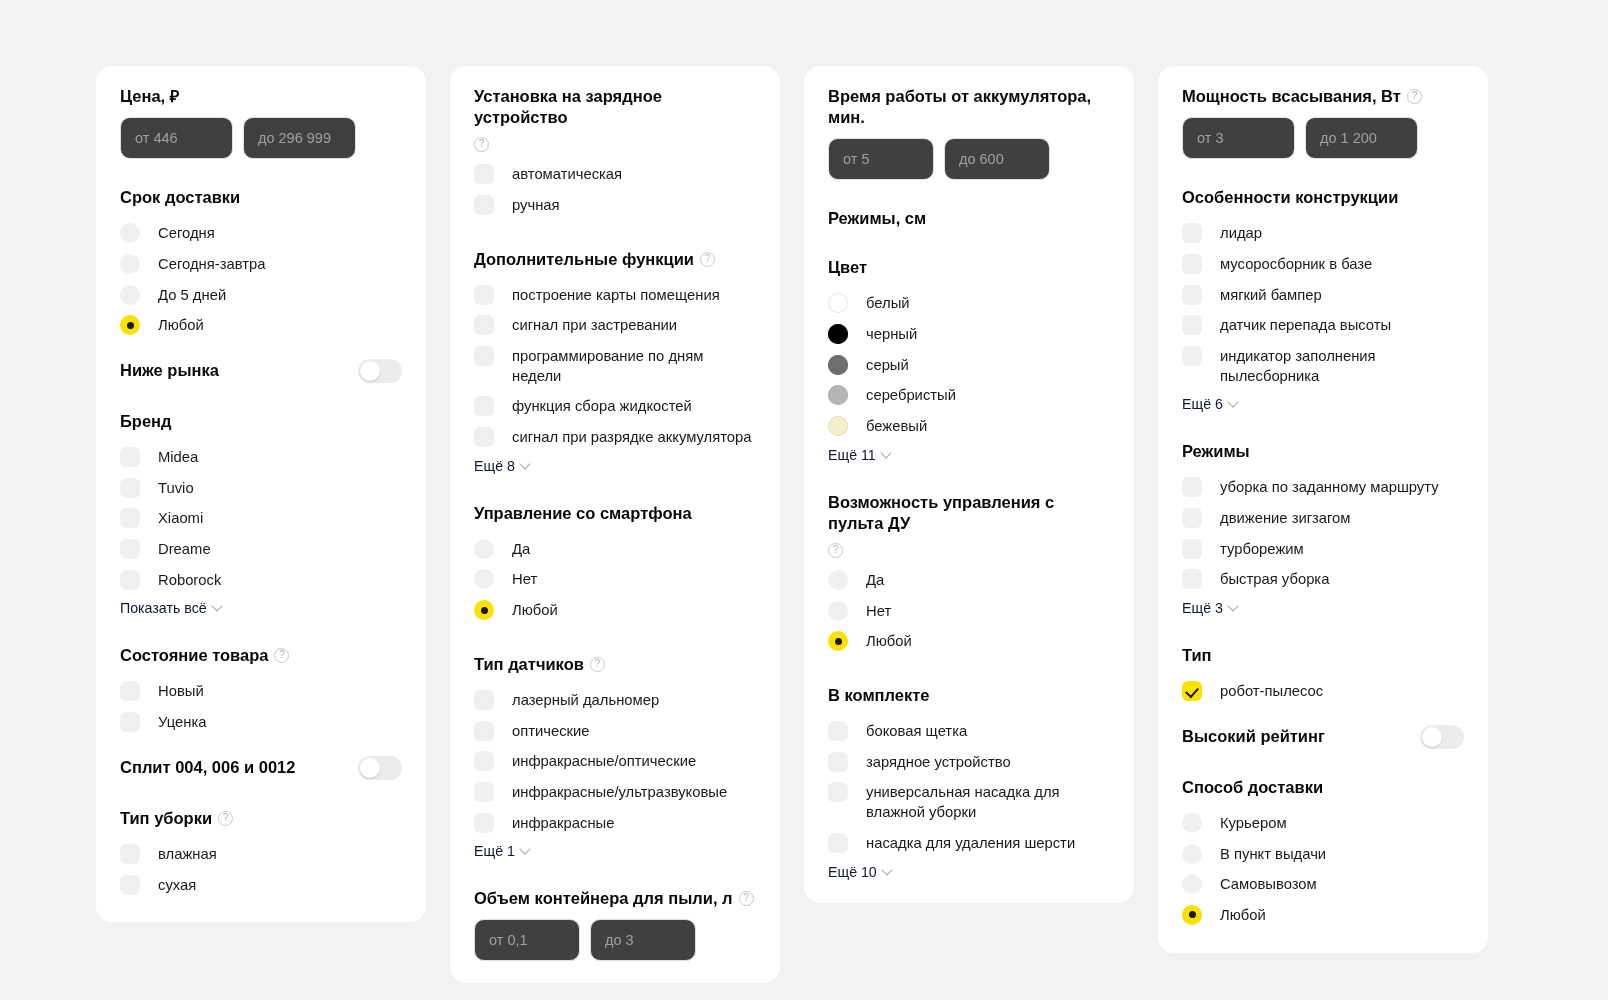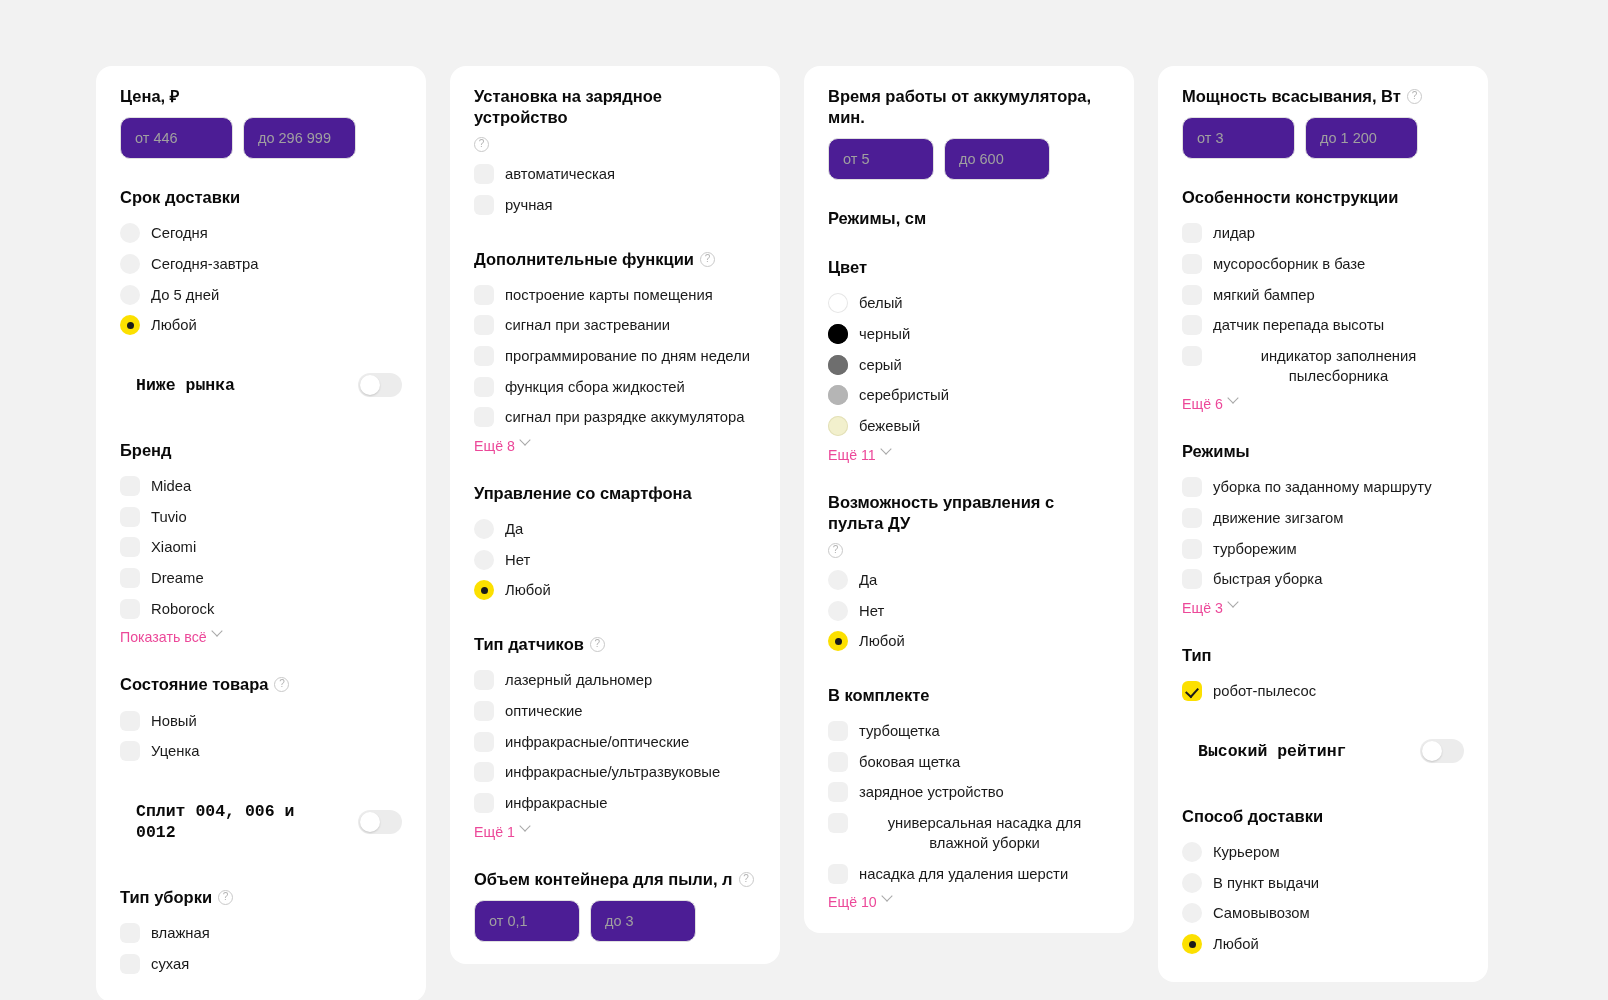--- a/index.html
+++ b/index.html
@@ -56,39 +56,38 @@
     top: 3px;
     font-family: "Liberation Sans", sans-serif;
   }
 
   
   .range { display: flex; gap: 10px; margin-top: 2px; }
   .range .fld {
     width: 106px; height: 42px;
     border: 1px solid #e0e0e0;
     border-radius: 10px;
-    background: #4c1d95;
+    background: #404040;
     display: flex; align-items: center;
     padding: 0 14px;
     font-size: 14.5px;
     color: #a0a0a0;
     cursor: text;
     overflow: hidden;
     white-space: nowrap;
   }
   .range.wide .fld { width: 113px; }
 
   
   .opt {
     display: flex;
     align-items: flex-start;
-    gap: 11px;
+    gap: 18px;
     padding: 5px 0;
     cursor: pointer;
-    text-align: center;
   }
   .opt .lbl {
     font-size: 14.8px;
     color: #1a1a1a;
     line-height: 1.33;
     padding-top: 1px;
   }
   .box {
     flex: 0 0 auto;
     width: 20px; height: 20px;
@@ -125,44 +124,45 @@
   .swatch {
     flex: 0 0 auto;
     width: 20px; height: 20px;
     border-radius: 50%;
     position: relative;
   }
 
   
   .more {
     display: inline-flex;
+    align-items: center;
     gap: 6px;
     font-size: 14.2px;
-    color: #ec4899;
+    color: #0f172a;
     margin-top: 5px;
     cursor: pointer;
   }
   .chev {
     display: inline-block;
     width: 8px; height: 8px;
     border-right: 1.4px solid #a8a8a8;
     border-bottom: 1.4px solid #a8a8a8;
     transform: rotate(45deg);
     position: relative;
     top: -2px;
   }
 
   
   .togrow {
     display: flex;
     align-items: center;
     justify-content: space-between;
     margin-top: 18px;
   }
-  .togrow .h { margin: 16px; font-family: Liberation Mono, monospace; }
+  .togrow .h { margin: 0; }
   .toggle {
     flex: 0 0 auto;
     width: 44px; height: 24px;
     border-radius: 12px;
     background: #ececec;
     position: relative;
     cursor: pointer;
   }
   .toggle::after {
     content: "";
@@ -409,23 +409,20 @@
         </div>
         <div class="opt">
           <span class="radio on"></span>
           <span class="lbl">Любой</span>
         </div>
       </div>
       <div class="sec"><div class="h">
           <span class="htext">В комплекте</span>
         </div><div class="opt">
           <span class="box"></span>
-          <span class="lbl">турбощетка</span>
-        </div><div class="opt">
-          <span class="box"></span>
           <span class="lbl">боковая щетка</span>
         </div><div class="opt">
           <span class="box"></span>
           <span class="lbl">зарядное устройство</span>
         </div><div class="opt">
           <span class="box"></span>
           <span class="lbl">универсальная насадка для влажной уборки</span>
         </div><div class="opt">
           <span class="box"></span>
           <span class="lbl">насадка для удаления шерсти</span>

